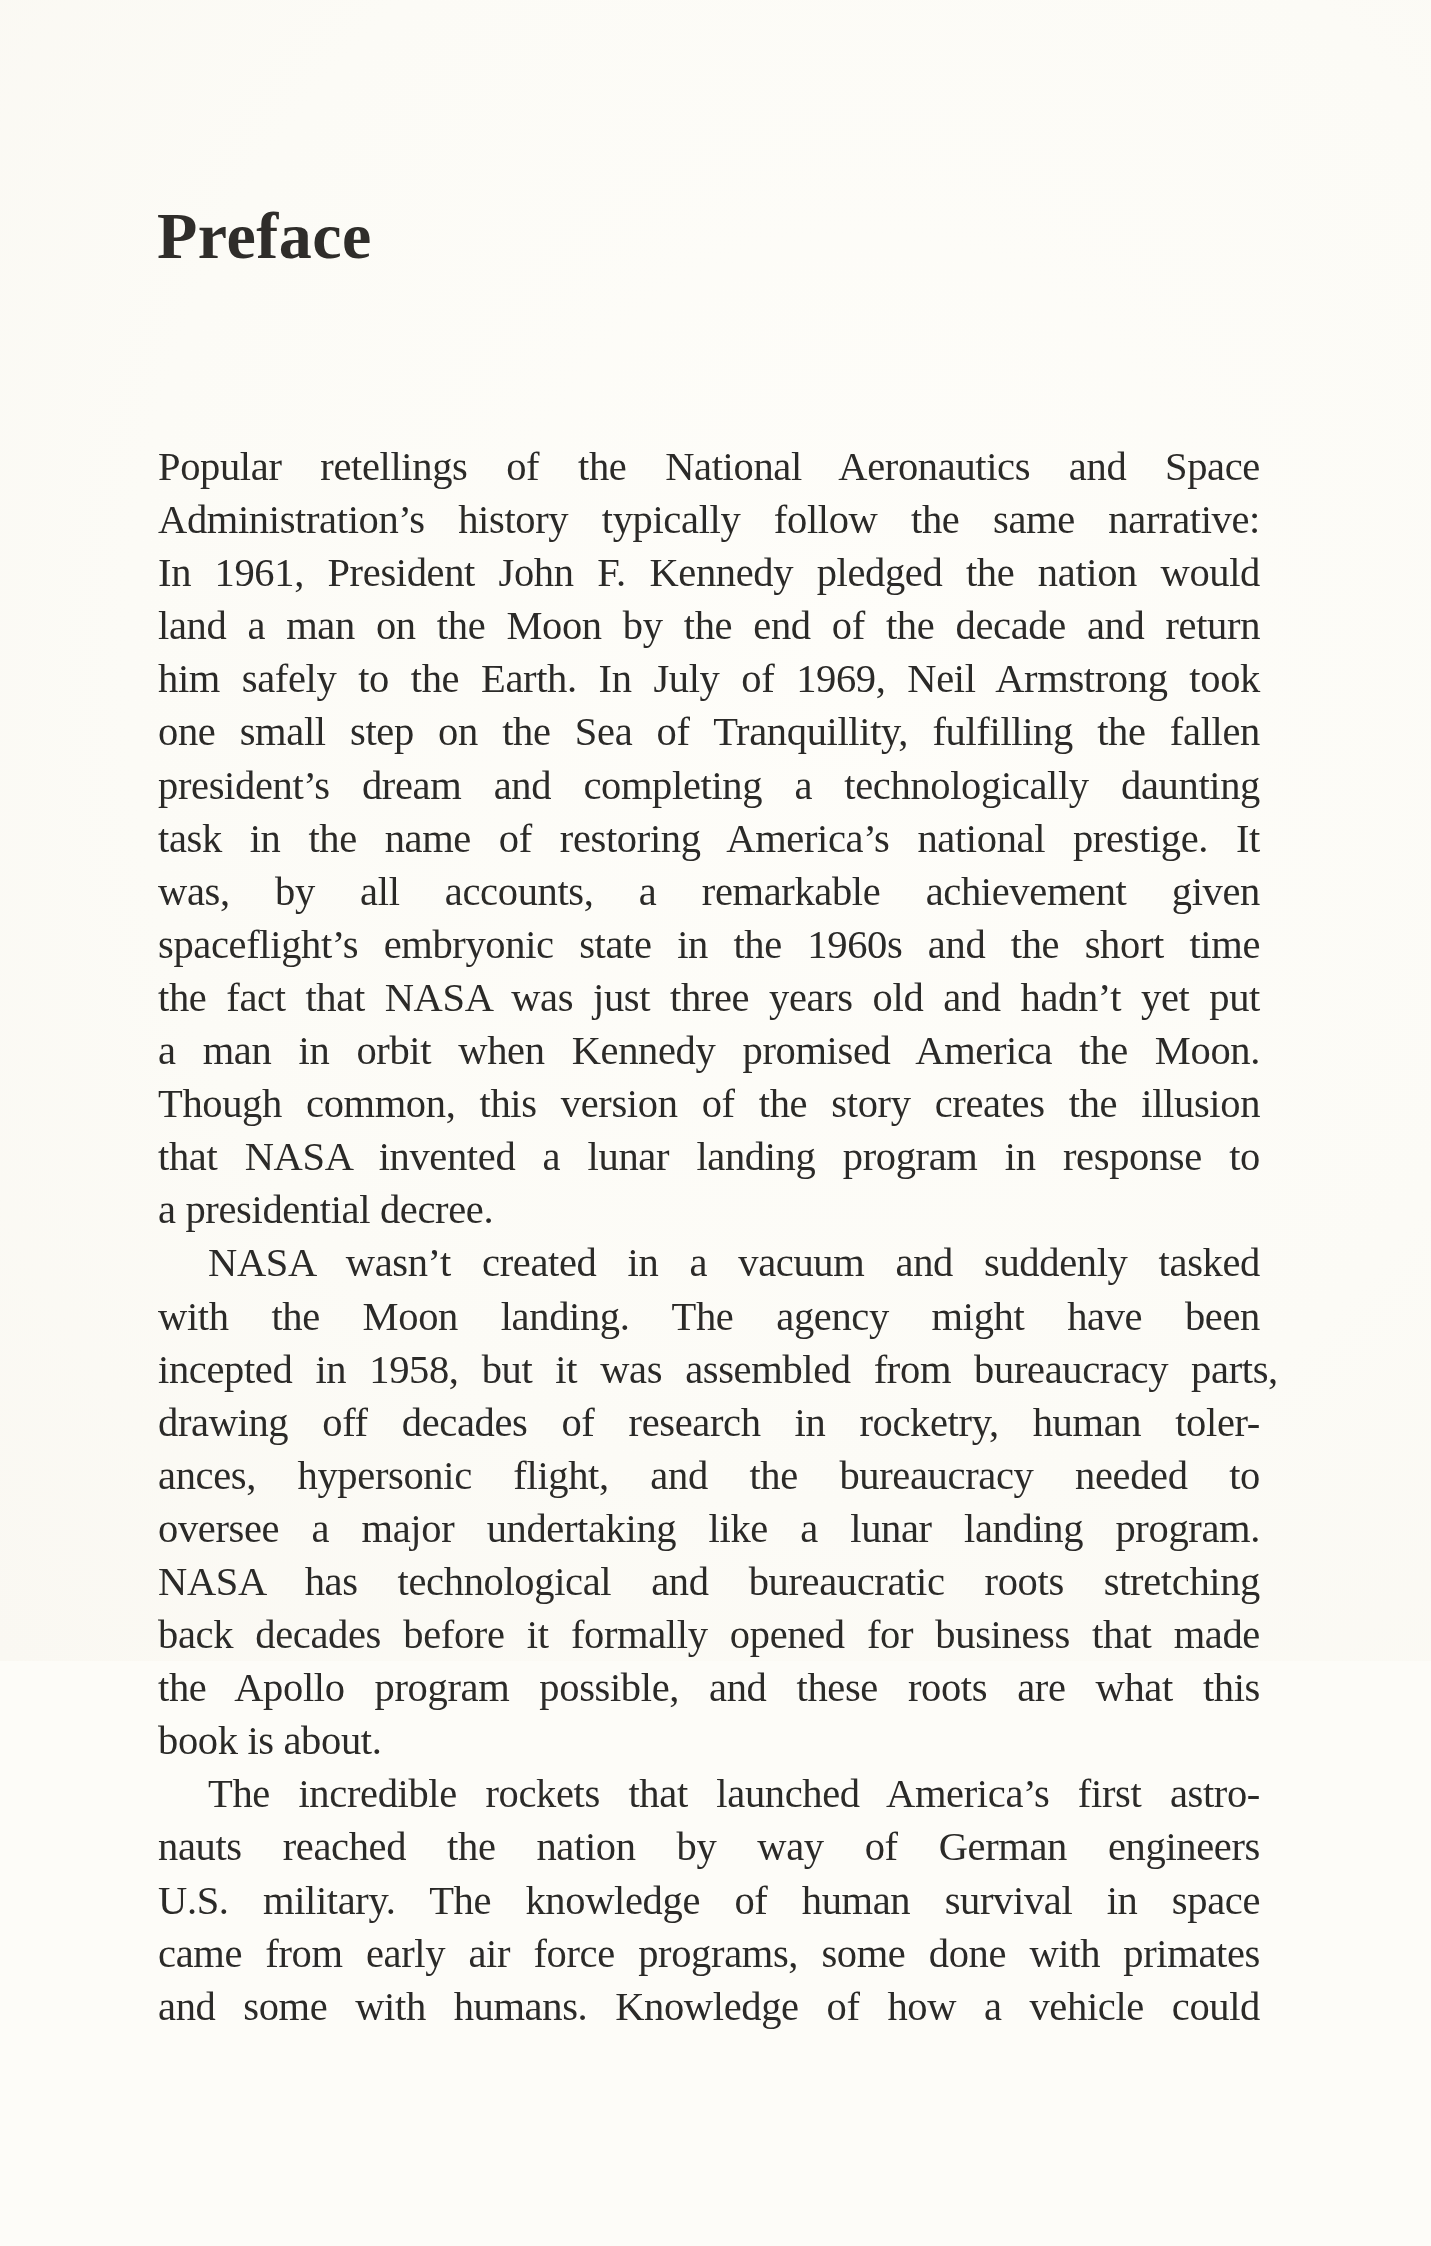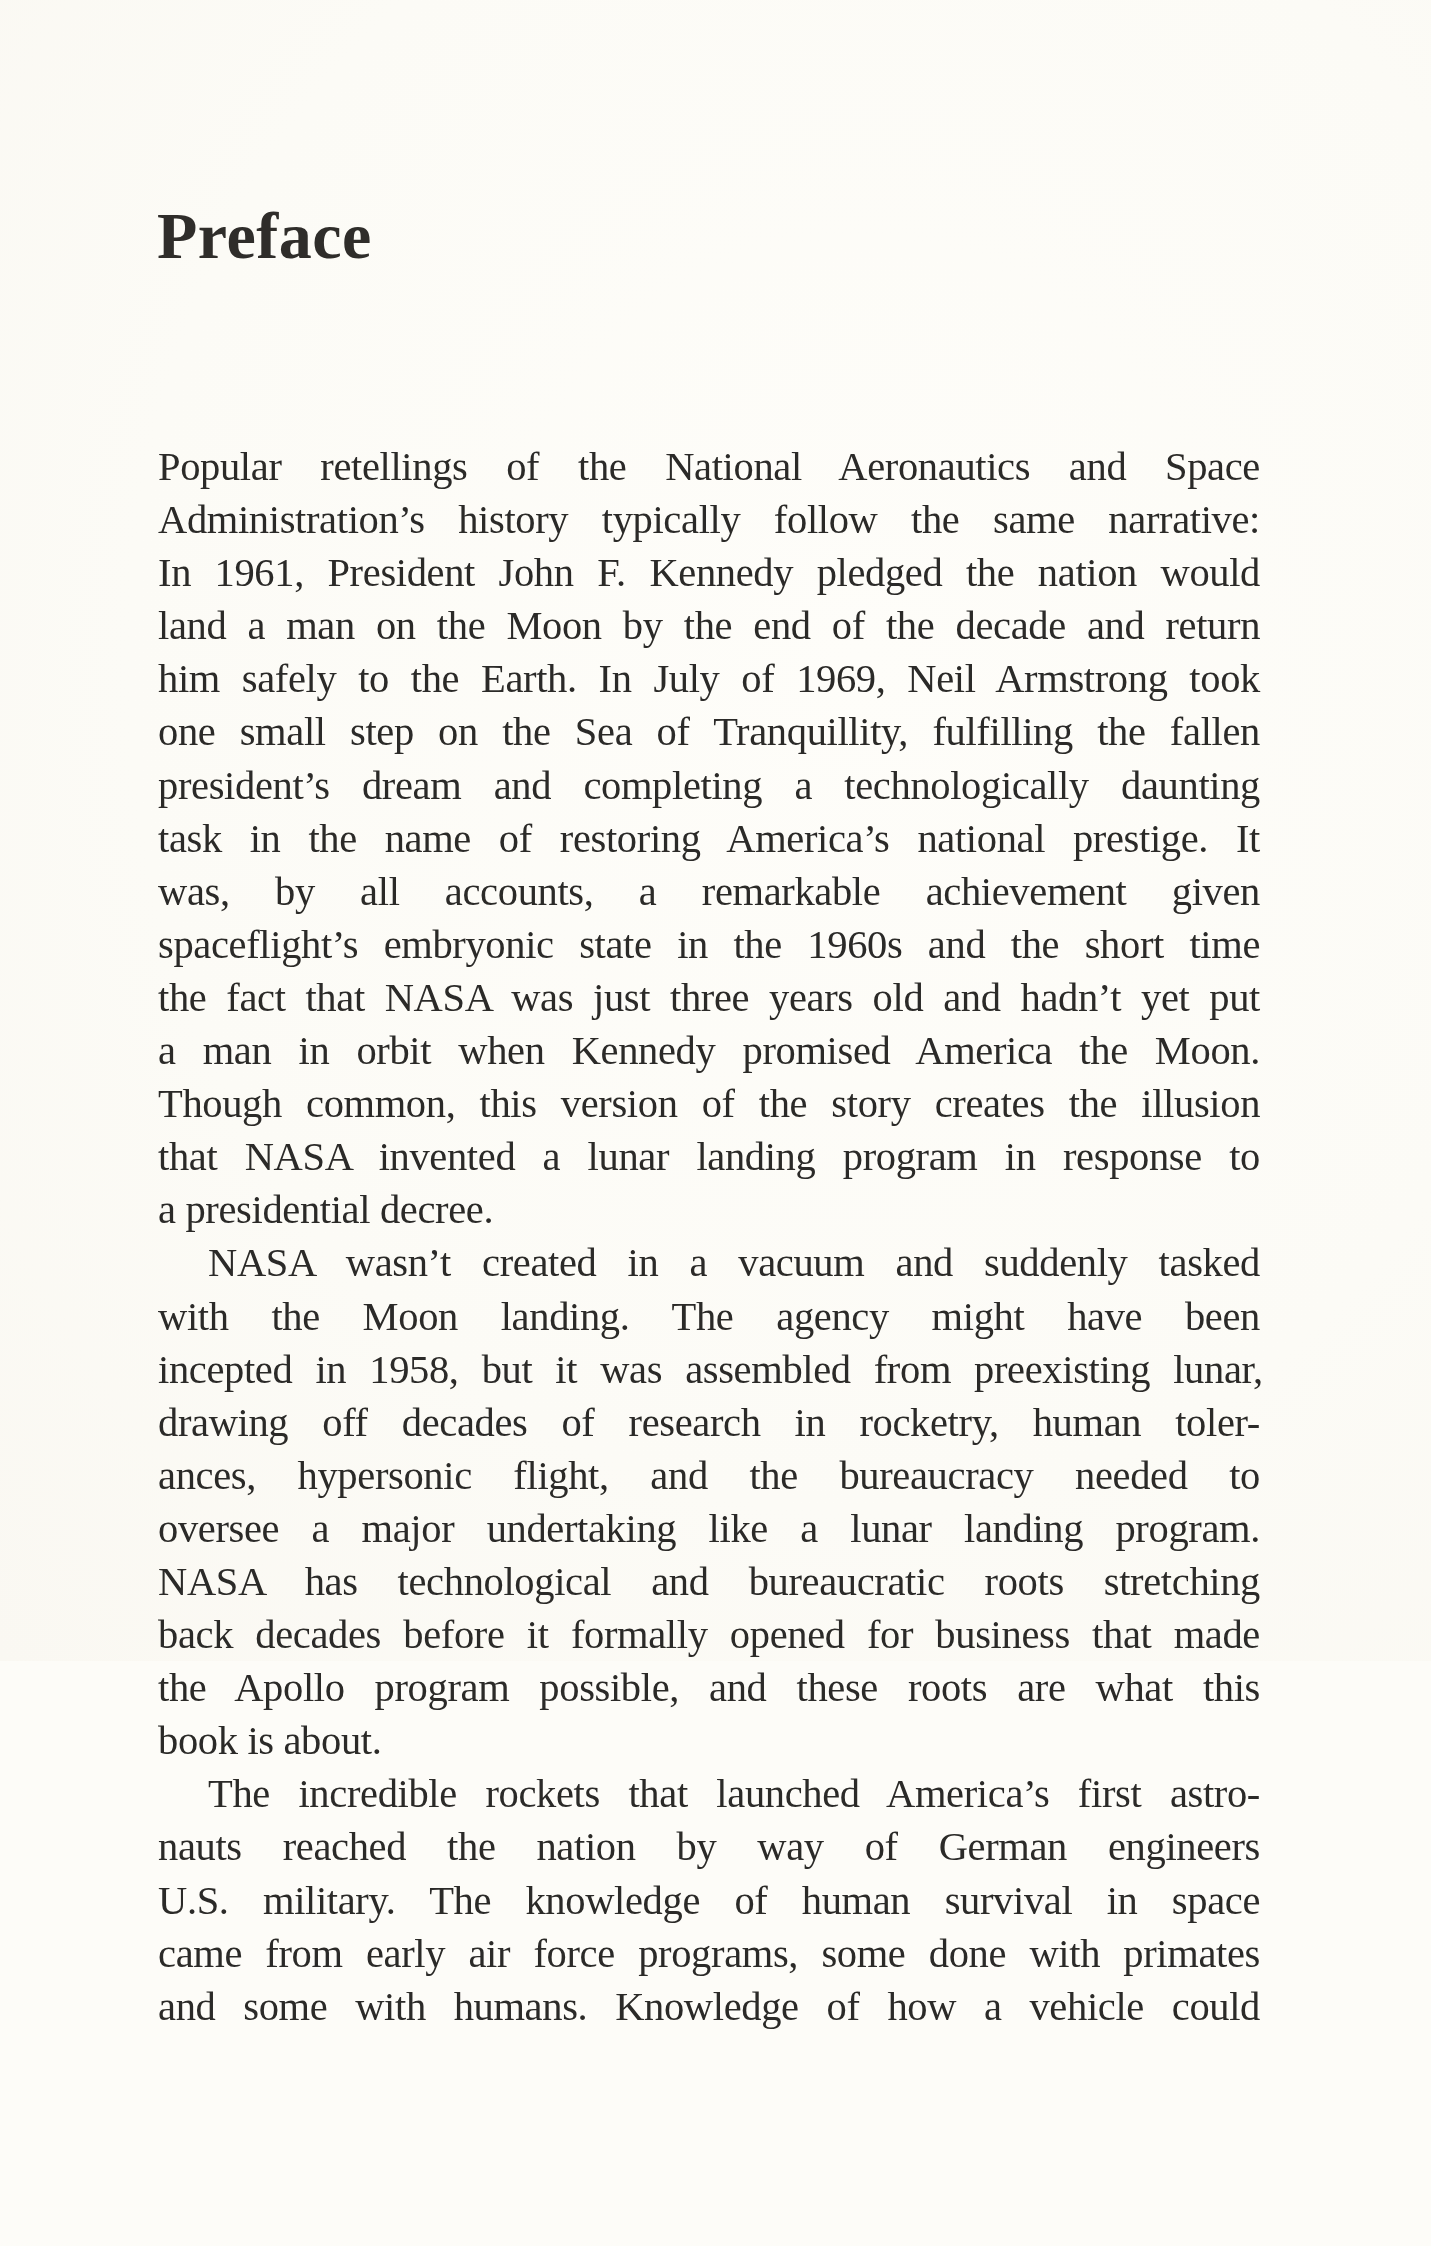--- a/index.html
+++ b/index.html
@@ -92,21 +92,21 @@
       <span class="line" style="word-spacing: 15.72px; text-align: left; text-align-last: left;">spaceflight’s embryonic state in the 1960s and the short time</span>
       <span class="line" style="word-spacing: 10.1px; text-align: left; text-align-last: left;">the fact that NASA was just three years old and hadn’t yet put</span>
       <span class="line" style="word-spacing: 17.32px; text-align: left; text-align-last: left;">a man in orbit when Kennedy promised America the Moon.</span>
       <span class="line" style="word-spacing: 14.34px; text-align: left; text-align-last: left;">Though common, this version of the story creates the illusion</span>
       <span class="line" style="word-spacing: 17.56px; text-align: left; text-align-last: left;">that NASA invented a lunar landing program in response to</span>
       <span class="line last">a presidential decree.</span>
     </p>
     <p class="para">
       <span class="line" style="text-indent: 50px; word-spacing: 21.35px; text-align: right; text-align-last: left;">NASA wasn’t created in a vacuum and suddenly tasked</span>
       <span class="line" style="word-spacing: 33px; text-align: left; text-align-last: left;">with the Moon landing. The agency might have been</span>
-      <span class="line" style="word-spacing: 13.25px; text-align: left; text-align-last: left;">incepted in 1958, but it was assembled from preexisting lunar,</span>
+      <span class="line" style="word-spacing: 13.25px; text-align: left; text-align-last: left;">incepted in 1958, but it was assembled from bureaucracy parts,</span>
       <span class="line" style="word-spacing: 24.24px; text-align: left; text-align-last: left;">drawing off decades of research in rocketry, human toler-</span>
       <span class="line" style="word-spacing: 31.82px; text-align: left; text-align-last: left;">ances, hypersonic flight, and the bureaucracy needed to</span>
       <span class="line" style="word-spacing: 22.58px; text-align: left; text-align-last: left;">oversee a major undertaking like a lunar landing program.</span>
       <span class="line" style="word-spacing: 30.23px; text-align: left; text-align-last: left;">NASA has technological and bureaucratic roots stretching</span>
       <span class="line" style="word-spacing: 12.48px; text-align: left; text-align-last: left;">back decades before it formally opened for business that made</span>
       <span class="line" style="word-spacing: 20.22px; text-align: left; text-align-last: left;">the Apollo program possible, and these roots are what this</span>
       <span class="line last">book is about.</span>
     </p>
     <p class="para">
       <span class="line" style="text-indent: 50px; word-spacing: 18.77px; text-align: left; text-align-last: left;">The incredible rockets that launched America’s first astro-</span>

